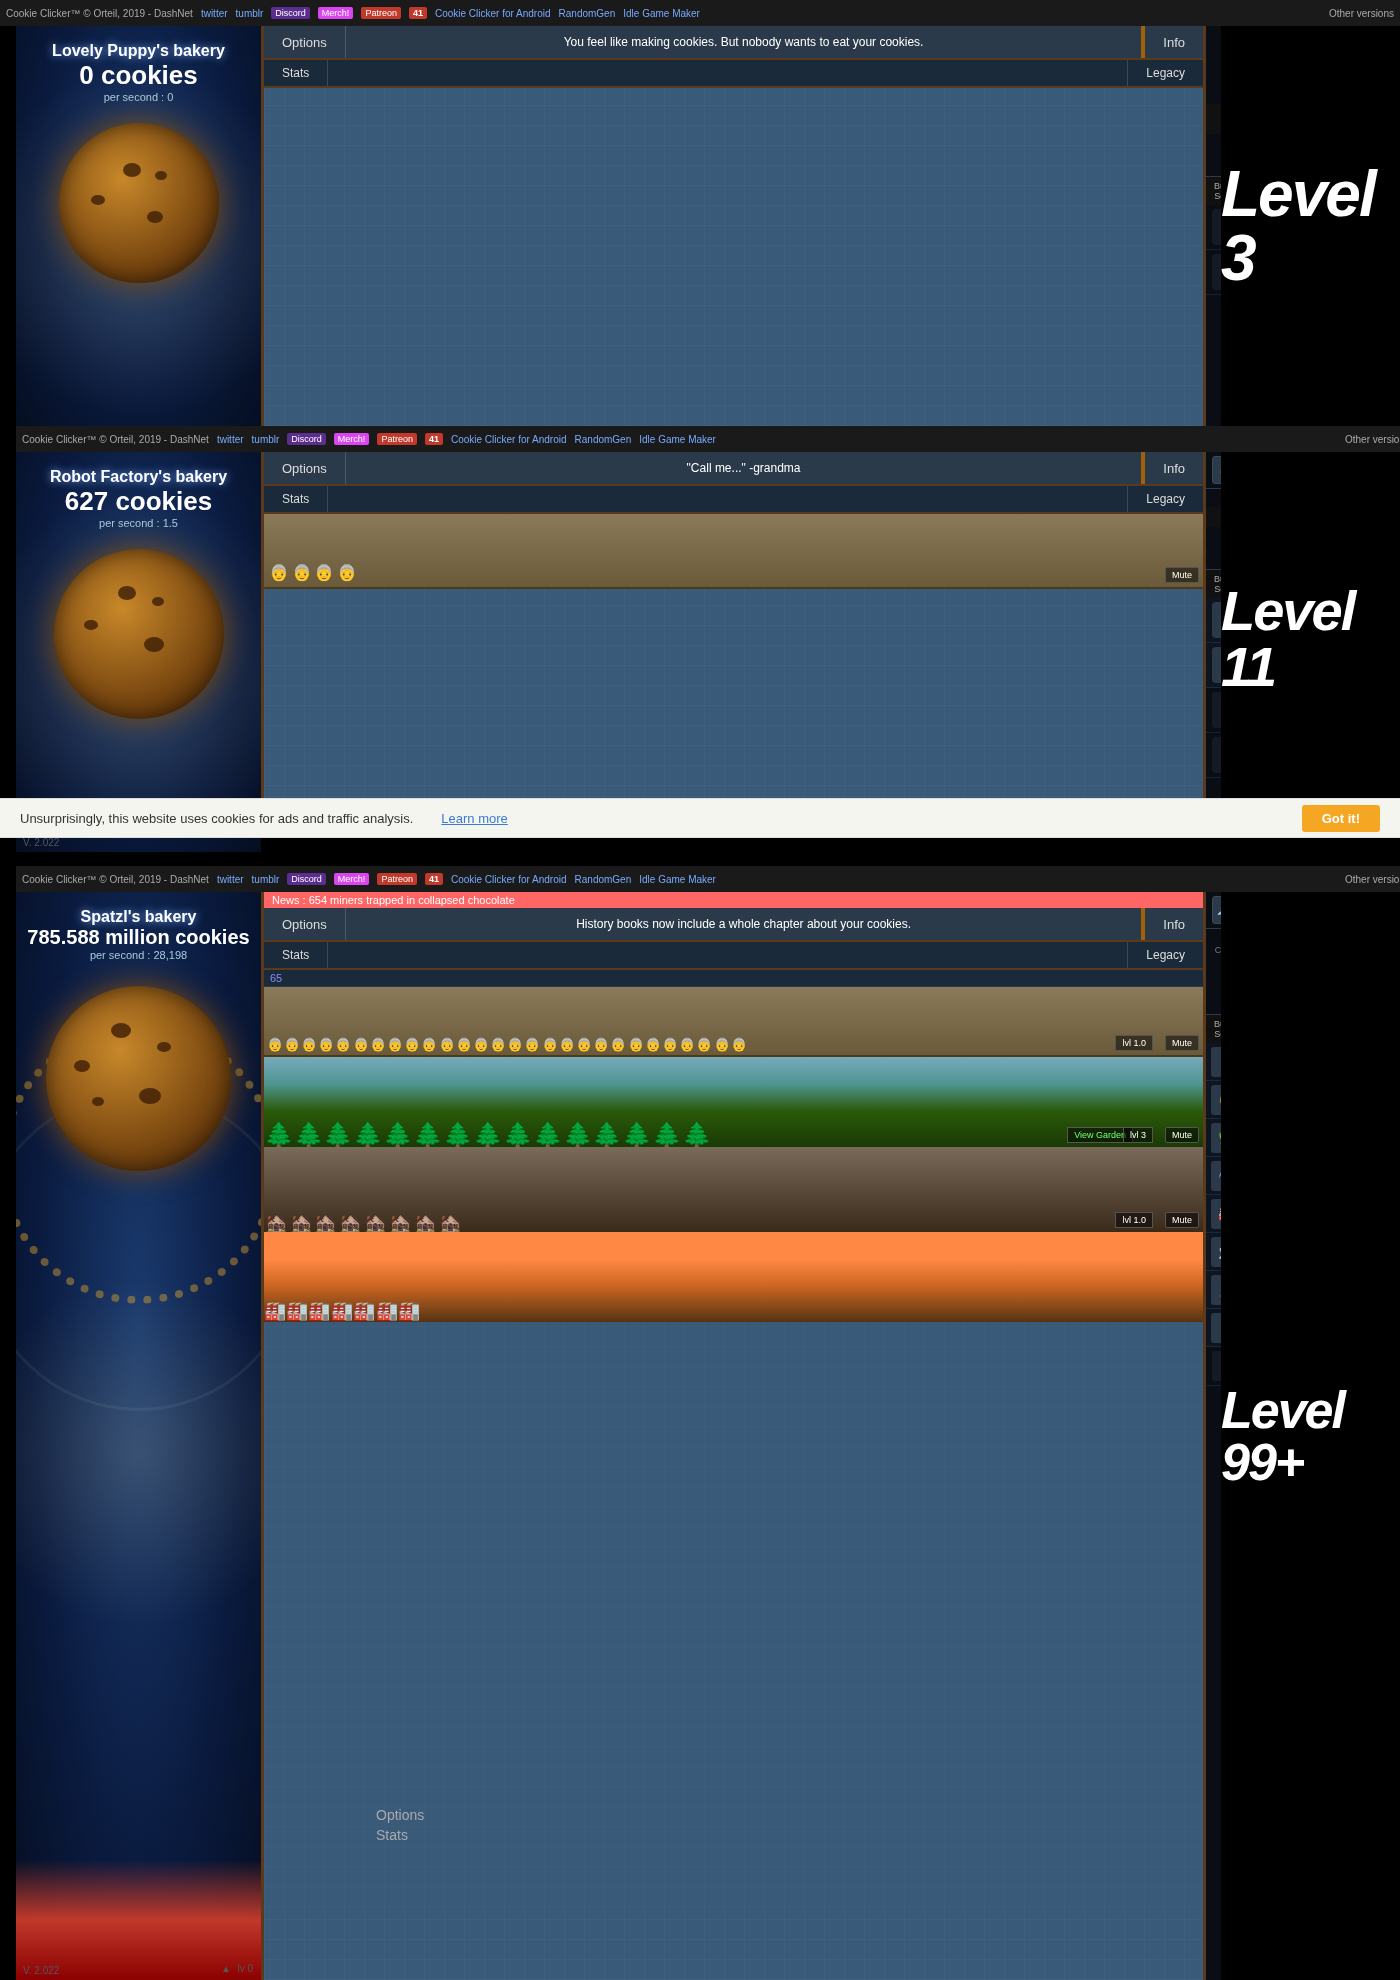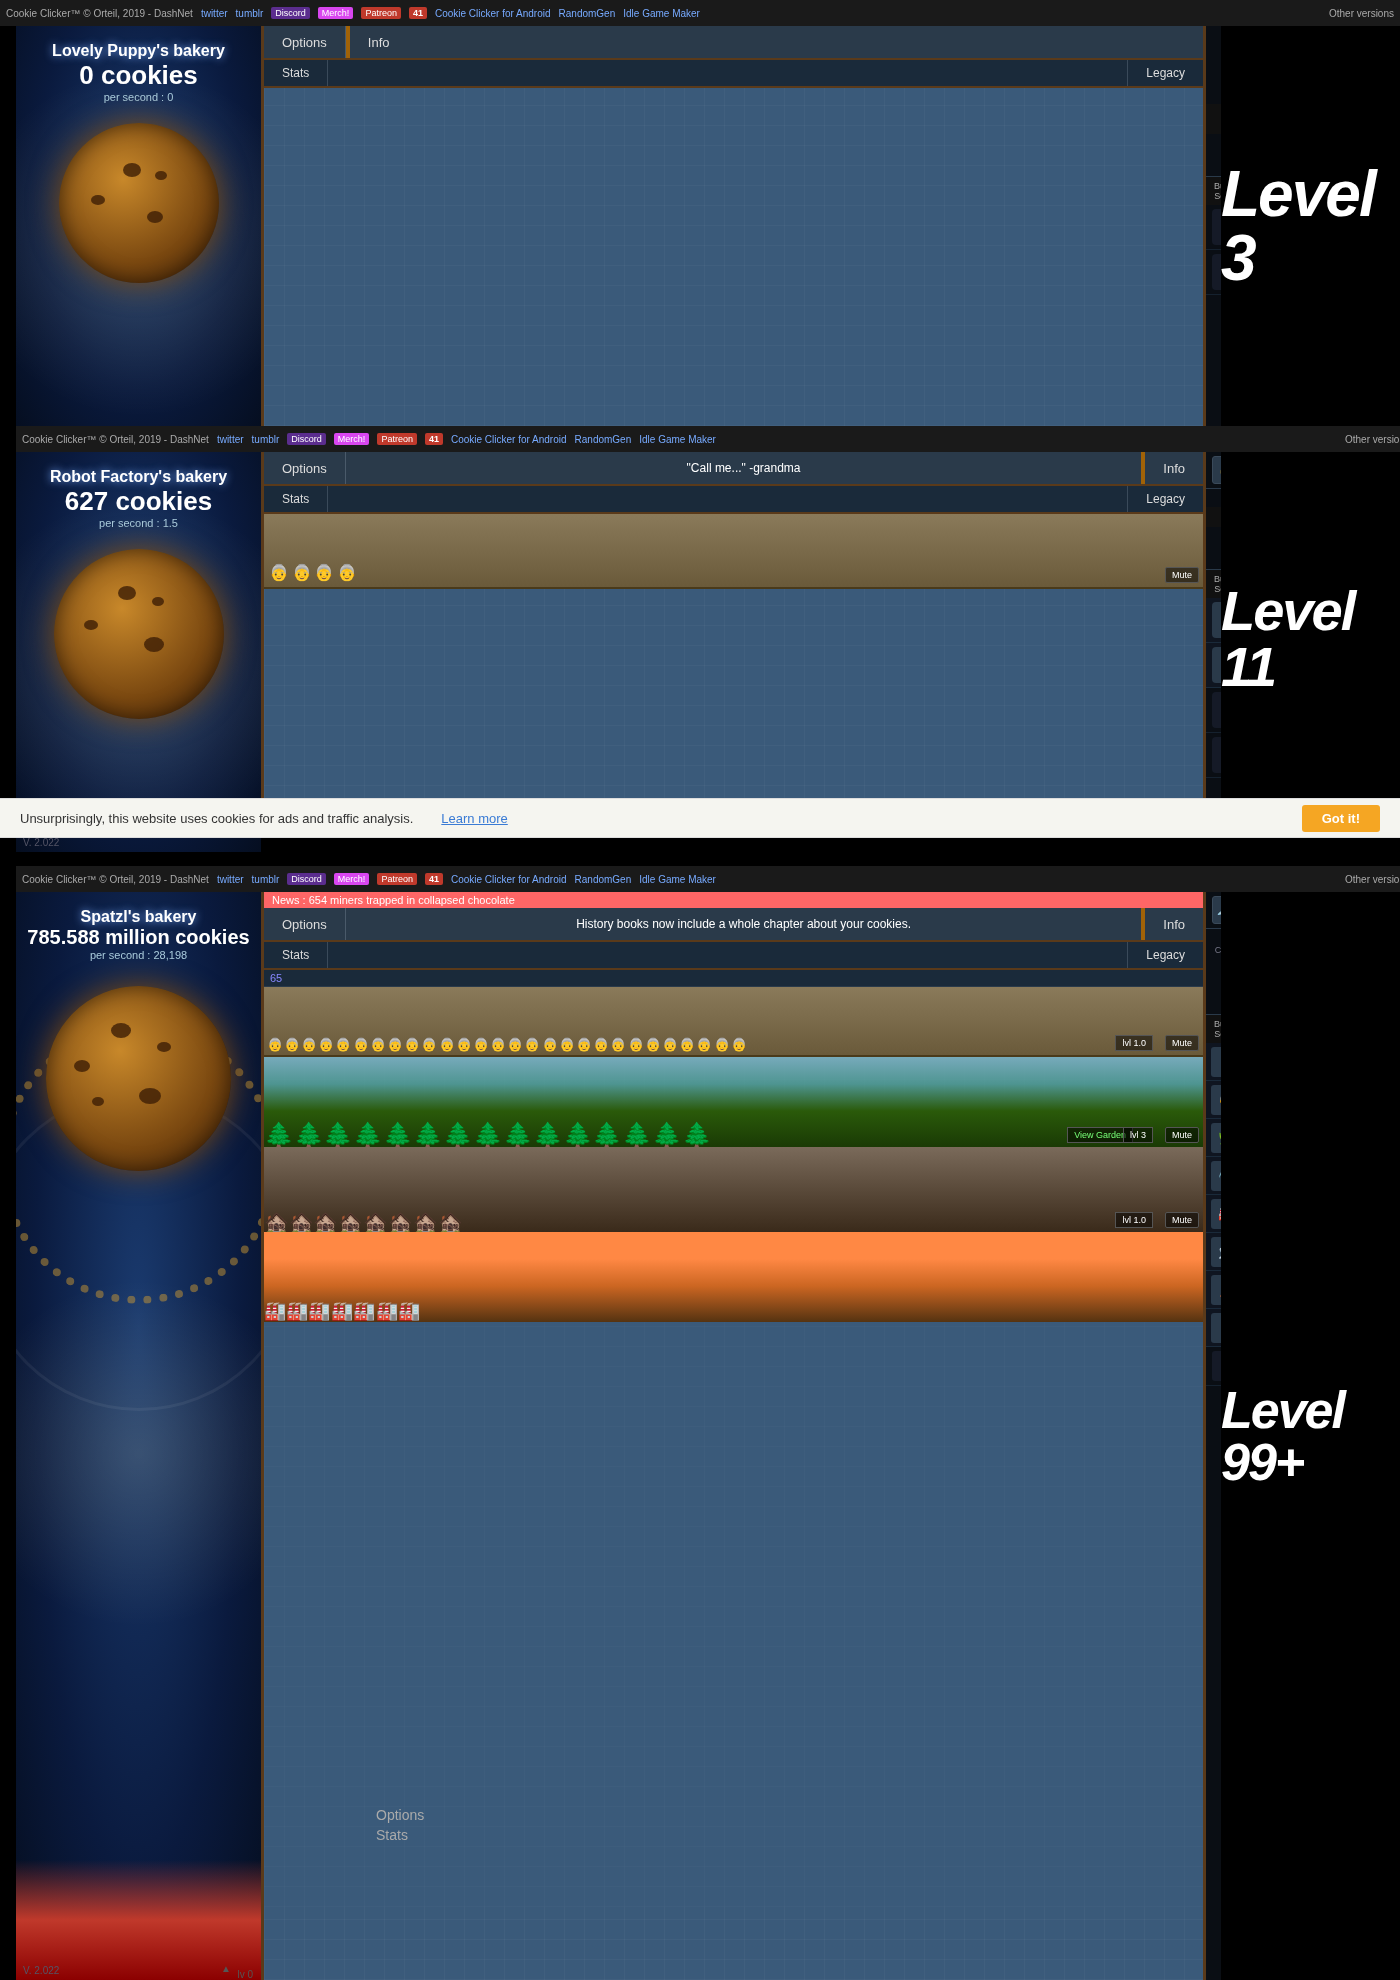--- a/index.html
+++ b/index.html
@@ -602,20 +602,21 @@
       <div class="cookie-chip" style="top:25%;left:40%;"></div>
       <div class="cookie-chip" style="top:45%;left:20%;width:14px;height:10px;"></div>
       <div class="cookie-chip" style="top:55%;left:55%;width:16px;height:12px;"></div>
       <div class="cookie-chip" style="top:30%;left:60%;width:12px;height:9px;"></div>
     </div>
   </div>
 
   <div class="middle-panel" style="height:400px;">
     <div class="top-controls">
       <button class="ctrl-btn">Options</button>
+      <div class="ctrl-message">You feel like making cookies. But nobody wants to eat your cookies.</div>
       <button class="ctrl-btn-right">Info</button>
     </div>
     <div class="stats-row">
       <button class="stats-btn">Stats</button>
       <button class="legacy-btn">Legacy</button>
     </div>
 
     <div class="game-scene" style="height: calc(400px - 62px);"></div>
   </div>
 
@@ -814,21 +815,21 @@
       <div class="cookie-chip" style="top:20%;left:35%;width:20px;height:15px;"></div>
       <div class="cookie-chip" style="top:40%;left:15%;width:16px;height:12px;"></div>
       <div class="cookie-chip" style="top:55%;left:50%;width:22px;height:16px;"></div>
       <div class="cookie-chip" style="top:30%;left:60%;width:14px;height:10px;"></div>
       <div class="cookie-chip" style="top:60%;left:25%;width:12px;height:9px;"></div>
     </div>
 
     <div style="position:absolute; bottom:0; left:0; right:0; height:120px; background:linear-gradient(to top, #8b0000, #c0392b 50%, transparent);"></div>
     <div class="version-text">V. 2.022</div>
 
-    <div style="position:absolute; bottom:0; right:8px; color:#555; font-size:10px;">lv 0</div>
+    <div style="position:absolute; bottom:6px; right:8px; color:#555; font-size:10px;">lv 0</div>
 
     <div style="position:absolute; bottom:6px; right:30px; color:#555; font-size:10px; cursor:pointer;">▲</div>
   </div>
 
   <div class="middle-panel" style="height:1088px; margin-top:26px;">
 
     <div class="news-ticker">News : 654 miners trapped in collapsed chocolate</div>
     <div class="top-controls">
       <button class="ctrl-btn">Options</button>
       <div class="ctrl-message">History books now include a whole chapter about your cookies.</div>

